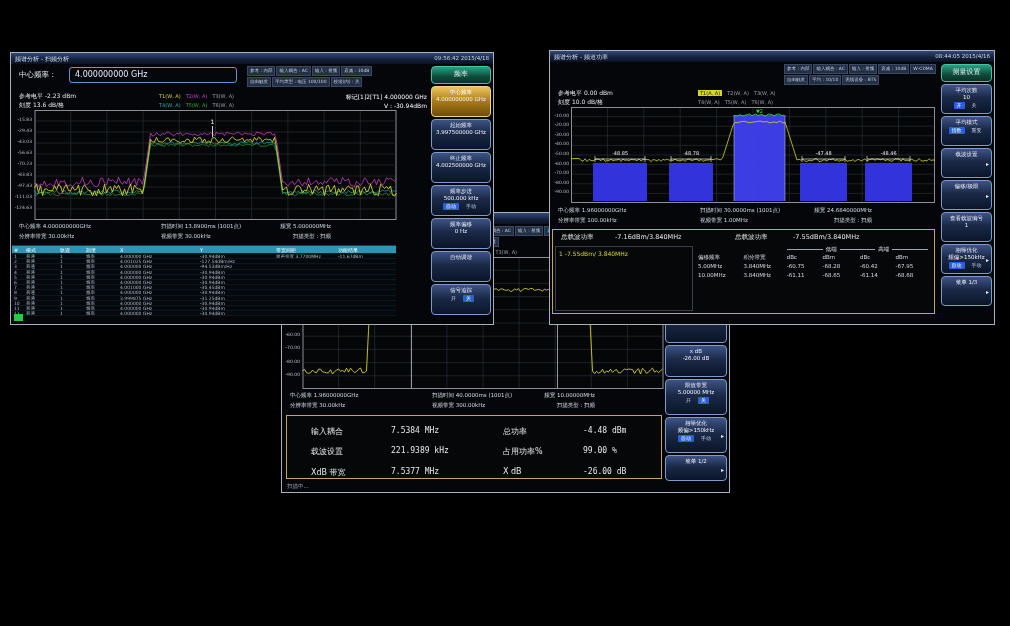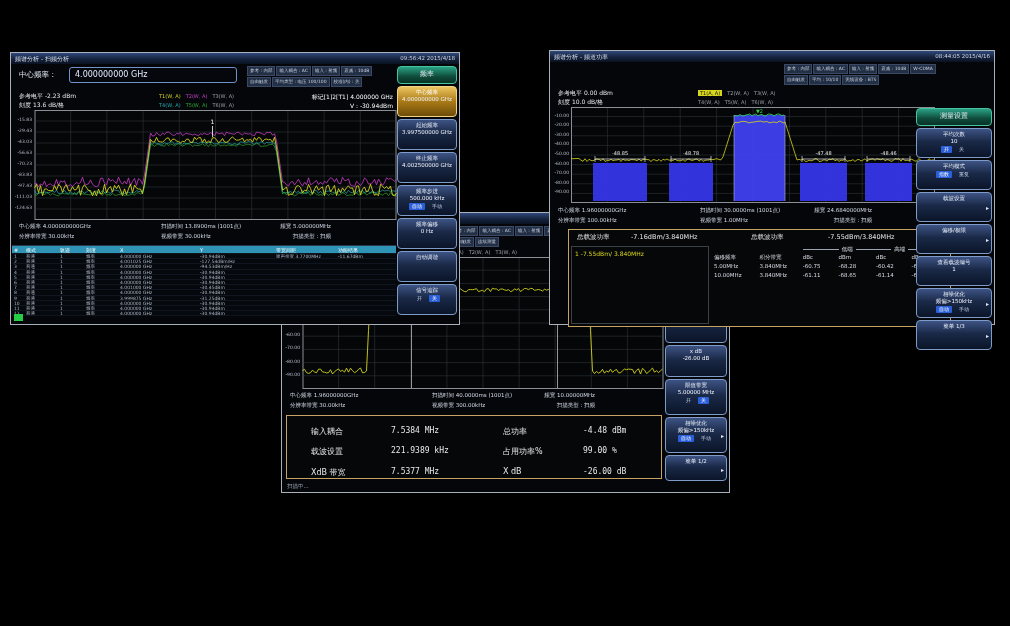--- a/index.html
+++ b/index.html
@@ -197,21 +197,21 @@
           </div>
           <span class="sk-arrow">▸</span>
         </div>
         <div class="skey" style="height: 26px;">
           <div class="sk-label">菜单 1/2</div>
           <span class="sk-arrow">▸</span>
         </div>
       </div>
   </div>
 
-  <div class="win" id="win-left" style="left:10px;top:52px;width:450px;height:273px;z-index:2;">
+  <div class="win" id="win-left" style="left:10px;top:52px;width:484px;height:273px;z-index:2;">
     <div class="titlebar">
       <span>频谱分析 - 扫频分析</span>
       <span class="dt">09:56:42  2015/4/18</span>
     </div>
     <span class="inplabel" style="left:8px;top:17px;">中心频率 :</span>
     <div class="inpbox" style="left:58px;top:14px;width:168px;height:16px;">
       <span>4.000000000 GHz</span>
     </div>
     <div class="statblock" style="left:236px;top:13px;">
       <div class="statrow">
@@ -554,25 +554,25 @@
     <div class="infobar" style="top:156px;width:386px;">
         <span class="il">中心频率 1.96000000GHz</span>
         <span class="ic">扫描时间 30.0000ms (1001点)</span>
         <span class="ir" style="right: 64px;">频宽 24.6840000MHz</span>
       </div>
     <div class="infobar" style="top:166px;width:386px;">
         <span class="il">分辨率带宽 100.00kHz</span>
         <span class="ic">视频带宽 1.00MHz</span>
         <span class="ir" style="right: 64px;">扫描类型 : 扫频</span>
       </div>
-    <div class="resbox" style="left:2px;top:178px;width:383px;height:98px;margin-left:16px;">
+    <div class="resbox" style="left:2px;top:178px;width:383px;height:85px;">
       <span class="res-line" style="left:8px;top:3px;">总载波功率</span>
       <span class="res-line" style="left:62px;top:3px;">-7.16dBm/3.840MHz</span>
       <span class="res-line" style="left:182px;top:3px;">总载波功率</span>
-      <span class="res-line" style="left:259px;top:3px;text-align:center;">-7.55dBm/3.840MHz</span>
+      <span class="res-line" style="left:240px;top:3px;text-align:center;">-7.55dBm/3.840MHz</span>
       <div style="position:absolute;left:2px;top:16px;width:138px;bottom:2px;border:1px solid #3a4048;">
         <span class="carrier" style="left:3px;top:3px;">1  -7.55dBm/  3.840MHz</span>
       </div>
       <div id="otable" style="position:absolute;left:145px;top:16px;right:3px;bottom:2px;">
           <div class="grp">
             <span style="width: 86px;"></span>
             <span class="gline"></span>
             <span>低端</span>
             <span class="gline"></span>
             <span>高端</span>
@@ -597,21 +597,21 @@
           <div class="orow">
             <span class="ocell oc0">10.00MHz</span>
             <span class="ocell oc1">3.840MHz</span>
             <span class="ocell oc2">-61.11</span>
             <span class="ocell oc3">-68.65</span>
             <span class="ocell oc4">-61.14</span>
             <span class="ocell oc5">-68.68</span>
           </div>
         </div>
     </div>
-    <div class="skeys" id="menu-right" style="right:2px;top:13px;width:76px;margin-top:44px;">
+    <div class="skeys" id="menu-right" style="right:2px;top:13px;width:51px;">
         <div class="skey hdr" style="height: 18px;">测量设置</div>
         <div class="skey" style="height: 30px;">
           <div class="sk-label">平均次数</div>
           <div class="sk-value">10</div>
           <div class="sk-toggle">
             <span class="on">开</span>
             <span>关</span>
           </div>
         </div>
         <div class="skey" style="height: 30px;">

